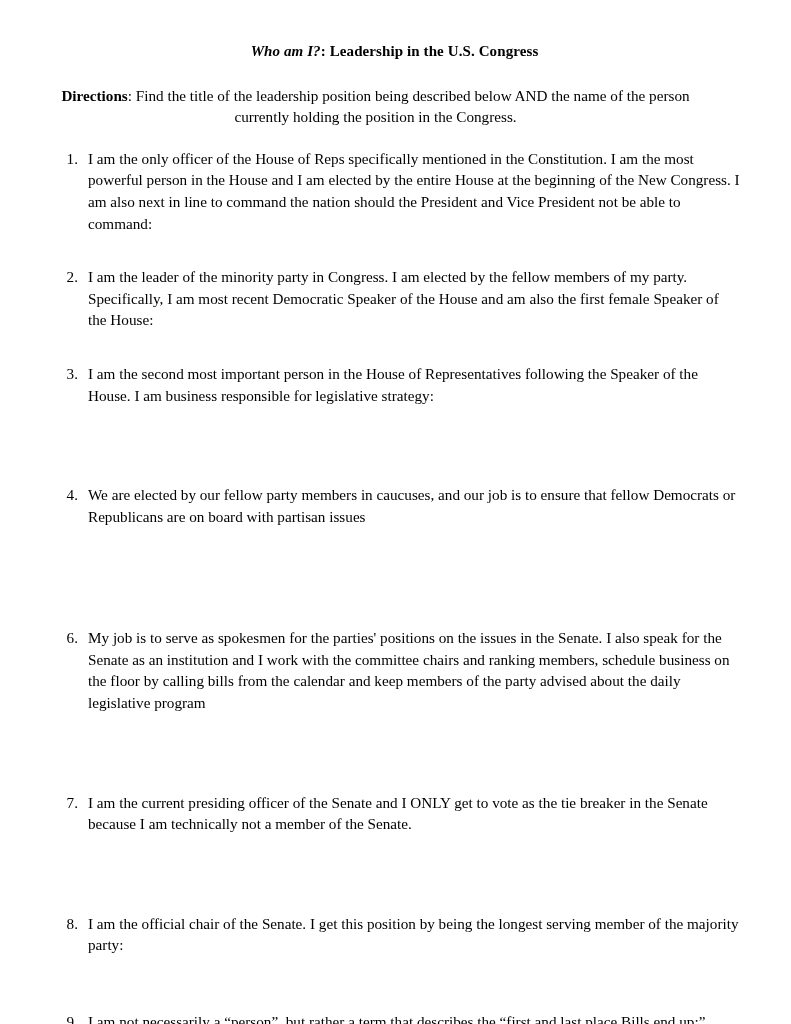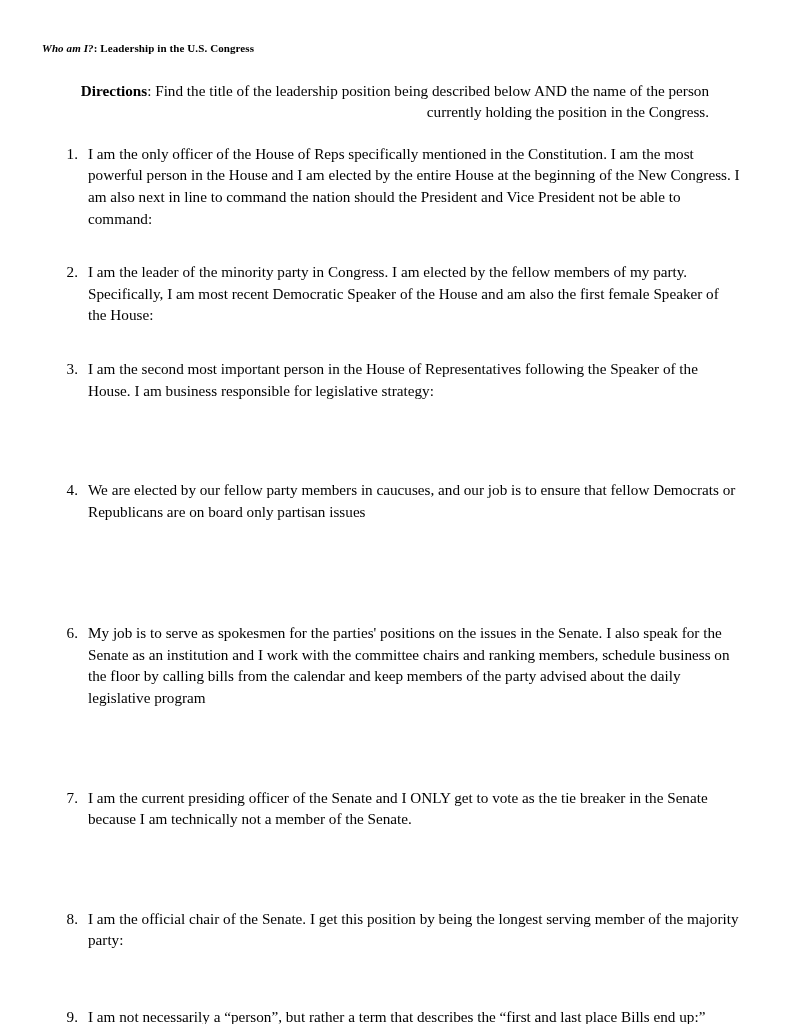--- a/index.html
+++ b/index.html
@@ -16,37 +16,37 @@
     position: relative;
     width: 791px;
     height: 1024px;
     margin: 0 auto;
     background: #ffffff;
     box-sizing: border-box;
     padding: 42px 44px 0 42px;
     overflow: hidden;
   }
   .doc-title {
-    text-align: left;
-    font-size: 11px;
+    text-align: center;
+    font-size: 15px;
     font-weight: bold;
     line-height: 1.25;
     margin: 0 0 24px 0;
     letter-spacing: 0.1px;
   }
   .doc-title .title-lead {
     font-style: italic;
     font-weight: bold;
   }
   .directions {
     font-size: 15.2px;
     line-height: 1.42;
     margin: 0 0 20px 0;
     padding-right: 38px;
-    text-align: right;
+    text-align: center;
   }
   .directions .label {
     font-weight: bold;
   }
   ol.question-list {
     list-style: none;
     margin: 0;
     padding: 0;
   }
   ol.question-list > li {
@@ -95,21 +95,21 @@
       <li class="gap-1">
         <span class="marker">2.</span>
         <span class="item-text">I am the leader of the minority party in Congress. I am elected by the fellow members of my party. Specifically, I am most recent Democratic Speaker of the House and am also the first female Speaker of the House:</span>
       </li>
       <li class="gap-3">
         <span class="marker">3.</span>
         <span class="item-text">I am the second most important person in the House of Representatives following the Speaker of the House.  I am business responsible for legislative strategy:</span>
       </li>
       <li class="gap-4">
         <span class="marker">4.</span>
-        <span class="item-text">We are elected by our fellow party members in caucuses, and our job is to ensure that fellow Democrats or Republicans are on board only partisan issues</span>
+        <span class="item-text">We are elected by our fellow party members in caucuses, and our job is to ensure that fellow Democrats or Republicans are on board with partisan issues</span>
       </li>
       <li class="gap-3">
         <span class="marker">6.</span>
         <span class="item-text">My job is to  serve as spokesmen for the parties' positions on the issues in the Senate.  I also speak for the Senate as an institution and I work with the committee chairs and ranking members, schedule business on the floor by calling bills from the calendar and keep members of the party advised about the daily legislative program</span>
       </li>
       <li class="gap-3">
         <span class="marker">7.</span>
         <span class="item-text">I am the current presiding officer of the Senate and I ONLY get to vote as the tie breaker in the Senate because I am technically not a member of the Senate.</span>
       </li>
       <li class="gap-2">

